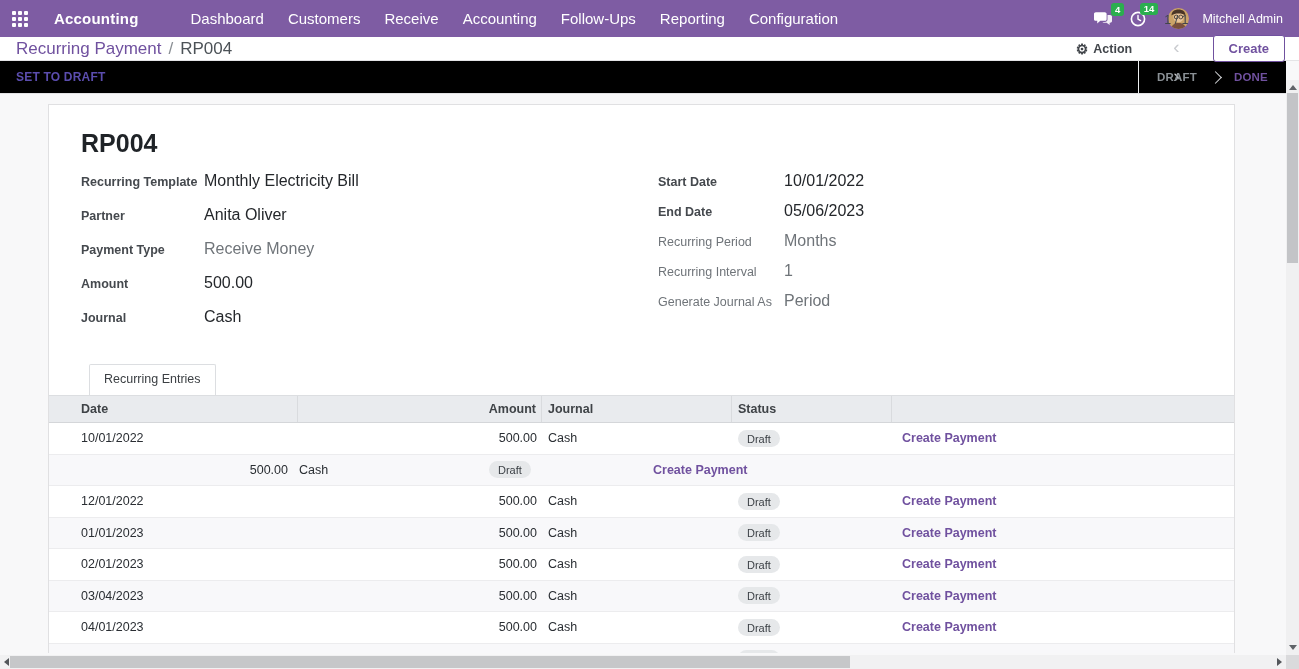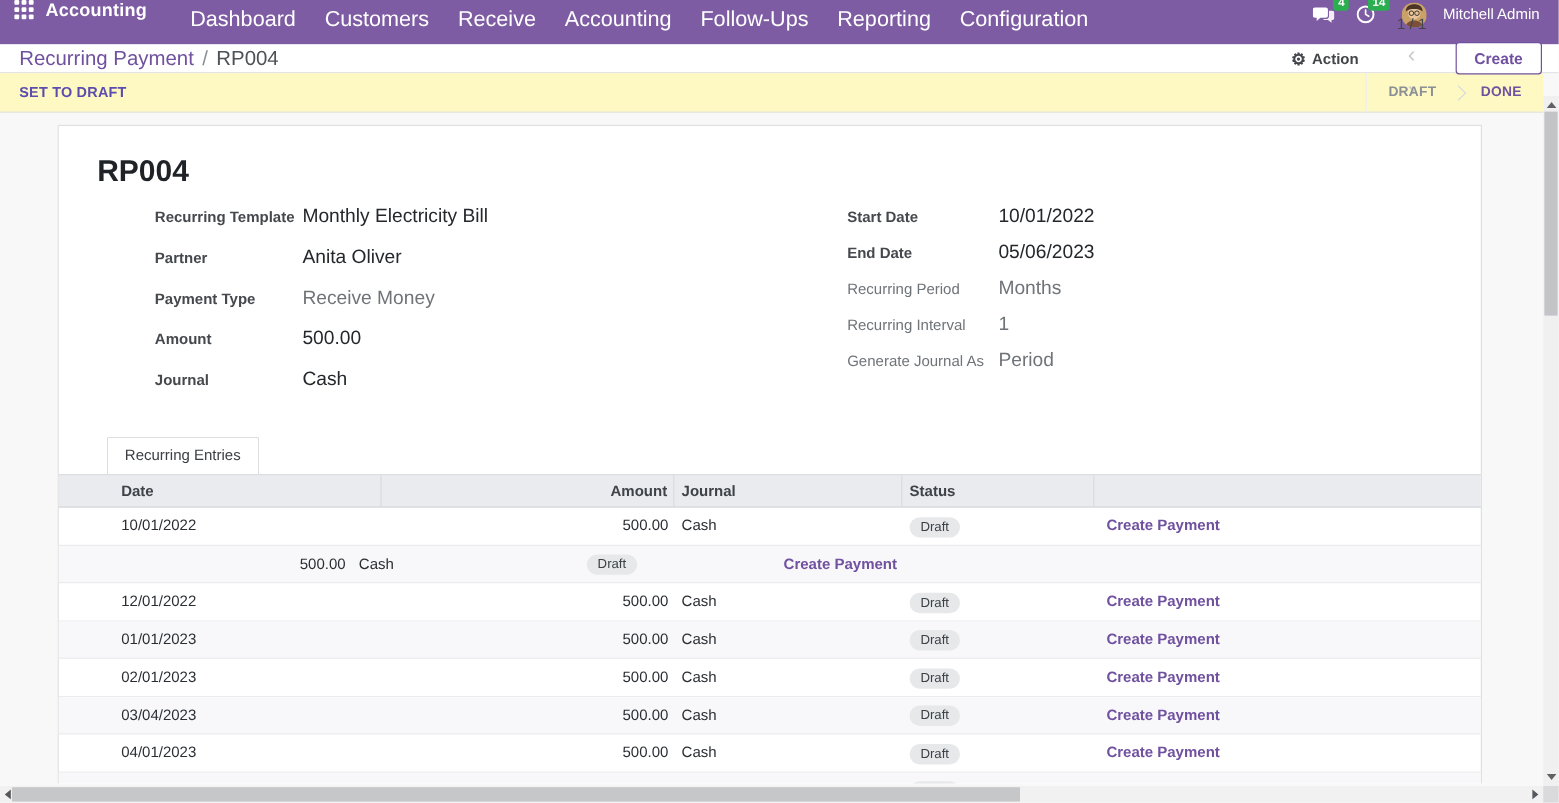--- a/index.html
+++ b/index.html
@@ -10,26 +10,26 @@
     --pill-bg:#e6e8ea;
     --text-dark:#24272b;
     --text-label:#45494e;
     --text-muted:#6f7479;
   }
   *{box-sizing:border-box;margin:0;padding:0;}
   html,body{width:1299px;height:669px;overflow:hidden;}
   body{font-family:"Liberation Sans",sans-serif;background:#f8f8f9;position:relative;font-size:13px;color:var(--text-dark);}
 
   
-  .navbar{height:37px;background:var(--navbar-bg);display:flex;align-items:flex-start;color:#fff;padding:0 12px 0 10px;}
+  .navbar{height:37px;background:var(--navbar-bg);display:flex;align-items:center;color:#fff;padding:0 12px 0 10px;gap:16px;}
   .apps-grid{display:grid;grid-template-columns:repeat(3,4px);grid-gap:2px;margin:0 10px 0 2px;cursor:pointer;}
   .apps-grid span{width:4px;height:4px;background:#fff;border-radius:1px;display:block;}
   .brand{font-size:15px;font-weight:bold;margin-right:26px;letter-spacing:.2px;cursor:pointer;}
   .nav-menu{display:flex;align-items:center;gap:4px;flex:1;}
-  .nav-item{color:#fff;text-decoration:none;font-size:18px;padding:6px 10px;border-radius:2px;cursor:pointer;white-space:nowrap;}
+  .nav-item{color:#fff;text-decoration:none;font-size:15px;padding:6px 10px;border-radius:2px;cursor:pointer;white-space:nowrap;}
   .nav-right{display:flex;align-items:center;gap:6px;}
   .icon-btn{position:relative;display:flex;align-items:center;padding:4px 6px;cursor:pointer;}
   .count-badge{position:absolute;top:-4px;right:-6px;background:var(--badge-green);color:#fff;font-size:9.5px;font-weight:bold;border-radius:3px;padding:1.5px 4px;line-height:1;}
   .avatar{width:21px;height:21px;border-radius:50%;overflow:hidden;margin-left:10px;flex:none;}
   .user-name{font-size:12.5px;margin:0 4px 0 7px;white-space:nowrap;cursor:pointer;}
 
   
   .control-panel{height:24px;background:#fff;border-bottom:1px solid #e4e4e6;display:flex;align-items:center;justify-content:space-between;padding:0 14px 0 16px;}
   .breadcrumb{font-size:17px;display:flex;align-items:center;gap:7px;}
   .breadcrumb .parent{color:var(--accent);cursor:pointer;}
@@ -37,55 +37,55 @@
   .breadcrumb .current{color:#4c5257;}
   .cp-right{display:flex;align-items:center;gap:18px;}
   .action-btn{display:flex;align-items:center;gap:5px;color:#42464b;font-size:12.5px;font-weight:600;cursor:pointer;}
   .gear{font-size:14px;line-height:1;color:#42464b;}
   .pager{display:flex;align-items:center;gap:10px;margin-left:14px;flex-direction:column;}
   .pager-value{font-size:12.5px;color:#42464b;}
   .pager-arrow{font-size:19px;color:#c9cbcf;line-height:1;cursor:pointer;padding:0 2px;}
   .create-btn{background:#fff;border:1px solid var(--accent);color:var(--accent);font-size:13px;font-weight:600;padding:5px 15px;border-radius:3px;cursor:pointer;margin-left:6px;}
 
   
-  .statusbar{height:33px;background:#fef9c3;border-bottom:1px solid #e2e2e4;display:flex;align-items:center;justify-content:space-between;padding:0 0 0 16px;margin-right:13px;}
+  .statusbar{height:33px;background:#000000;border-bottom:1px solid #e2e2e4;display:flex;align-items:center;justify-content:space-between;padding:0 0 0 16px;margin-right:13px;}
   .set-draft{color:var(--set-draft);font-size:12px;font-weight:bold;letter-spacing:.2px;cursor:pointer;text-transform:uppercase;}
   .states{display:flex;align-items:center;height:100%;border-left:1px solid #eceef0;}
   .state{font-size:11.5px;font-weight:bold;padding:0 18px;color:#8a9095;display:flex;align-items:center;height:100%;cursor:pointer;letter-spacing:.2px;}
   .state.active{color:var(--accent);}
   .state-arrow{width:9px;height:9px;border-top:1px solid #d8dadd;border-right:1px solid #d8dadd;transform:rotate(45deg);flex:none;margin:0 -4px;}
 
   
   .content{position:relative;height:559px;overflow:hidden;padding:10px 51px 0 48px;}
   .sheet{background:#fff;border:1px solid #e0e0e2;width:1187px;min-height:600px;}
   .sheet-pad{padding:24px 32px 0 32px;}
   .sheet-title{font-size:25px;font-weight:bold;color:#1f2327;margin-bottom:14px;}
   .form-grid{display:flex;}
   .fcol-left{width:577px;flex:none;}
   .fcol-right{flex:1;}
-  .frow{display:flex;margin-bottom:16px;align-items:baseline;margin-left:48px;}
+  .frow{display:flex;margin-bottom:16px;align-items:baseline;}
   .fcol-right .frow{margin-bottom:12px;}
   .flabel{width:123px;flex:none;font-weight:bold;color:var(--text-label);font-size:12.5px;}
   .fcol-right .flabel{width:126px;}
   .fvalue{font-size:16px;color:var(--text-dark);}
   .muted{color:var(--text-muted);font-weight:normal;}
 
   
   .tab-strip{margin-top:22px;padding-left:40px;display:flex;position:relative;height:31px;}
   .tab{background:#fff;border:1px solid #dcdee1;border-bottom:none;padding:7px 14px 8px;font-size:12.5px;color:#3c4044;border-radius:2px 2px 0 0;cursor:pointer;position:relative;z-index:2;}
 
   
   .etable{width:100%;}
   .thead{display:flex;background:#e9ebee;border-top:1px solid #dcdee1;border-bottom:1px solid #d4d6d9;height:28px;align-items:center;font-weight:bold;color:#3f4347;font-size:12.5px;}
   .thead .c{height:100%;display:flex;align-items:center;border-right:1px solid #d9dbde;}
   .thead .c:last-child{border-right:none;}
   .trow{display:flex;height:31.5px;align-items:center;border-bottom:1px solid #ececee;font-size:12.5px;color:#2a2e33;cursor:pointer;}
   .trow:nth-child(even){background:#f8f8fa;}
   .c{flex:none;}
-  .col-date{width:249px;padding-left:32px;margin-left:20px;}
+  .col-date{width:249px;padding-left:32px;}
   .col-amount{width:244px;justify-content:flex-end;text-align:right;padding-right:5px;display:flex;}
   .col-journal{width:190px;padding-left:6px;}
   .col-status{width:160px;padding-left:6px;}
   .col-action{flex:1;padding-left:10px;}
   .pill{background:var(--pill-bg);border-radius:10px;padding:2.5px 9px;font-size:11px;color:#3c4146;}
   .link{color:var(--accent);font-weight:600;text-decoration:none;cursor:pointer;font-size:12.5px;}
 
   
   .vscroll{position:absolute;top:80px;right:0;bottom:14px;width:13px;background:#f0f0f1;z-index:50;}
   .vthumb{position:absolute;top:13px;left:1px;width:11px;height:170px;background:#c3c4c7;}

